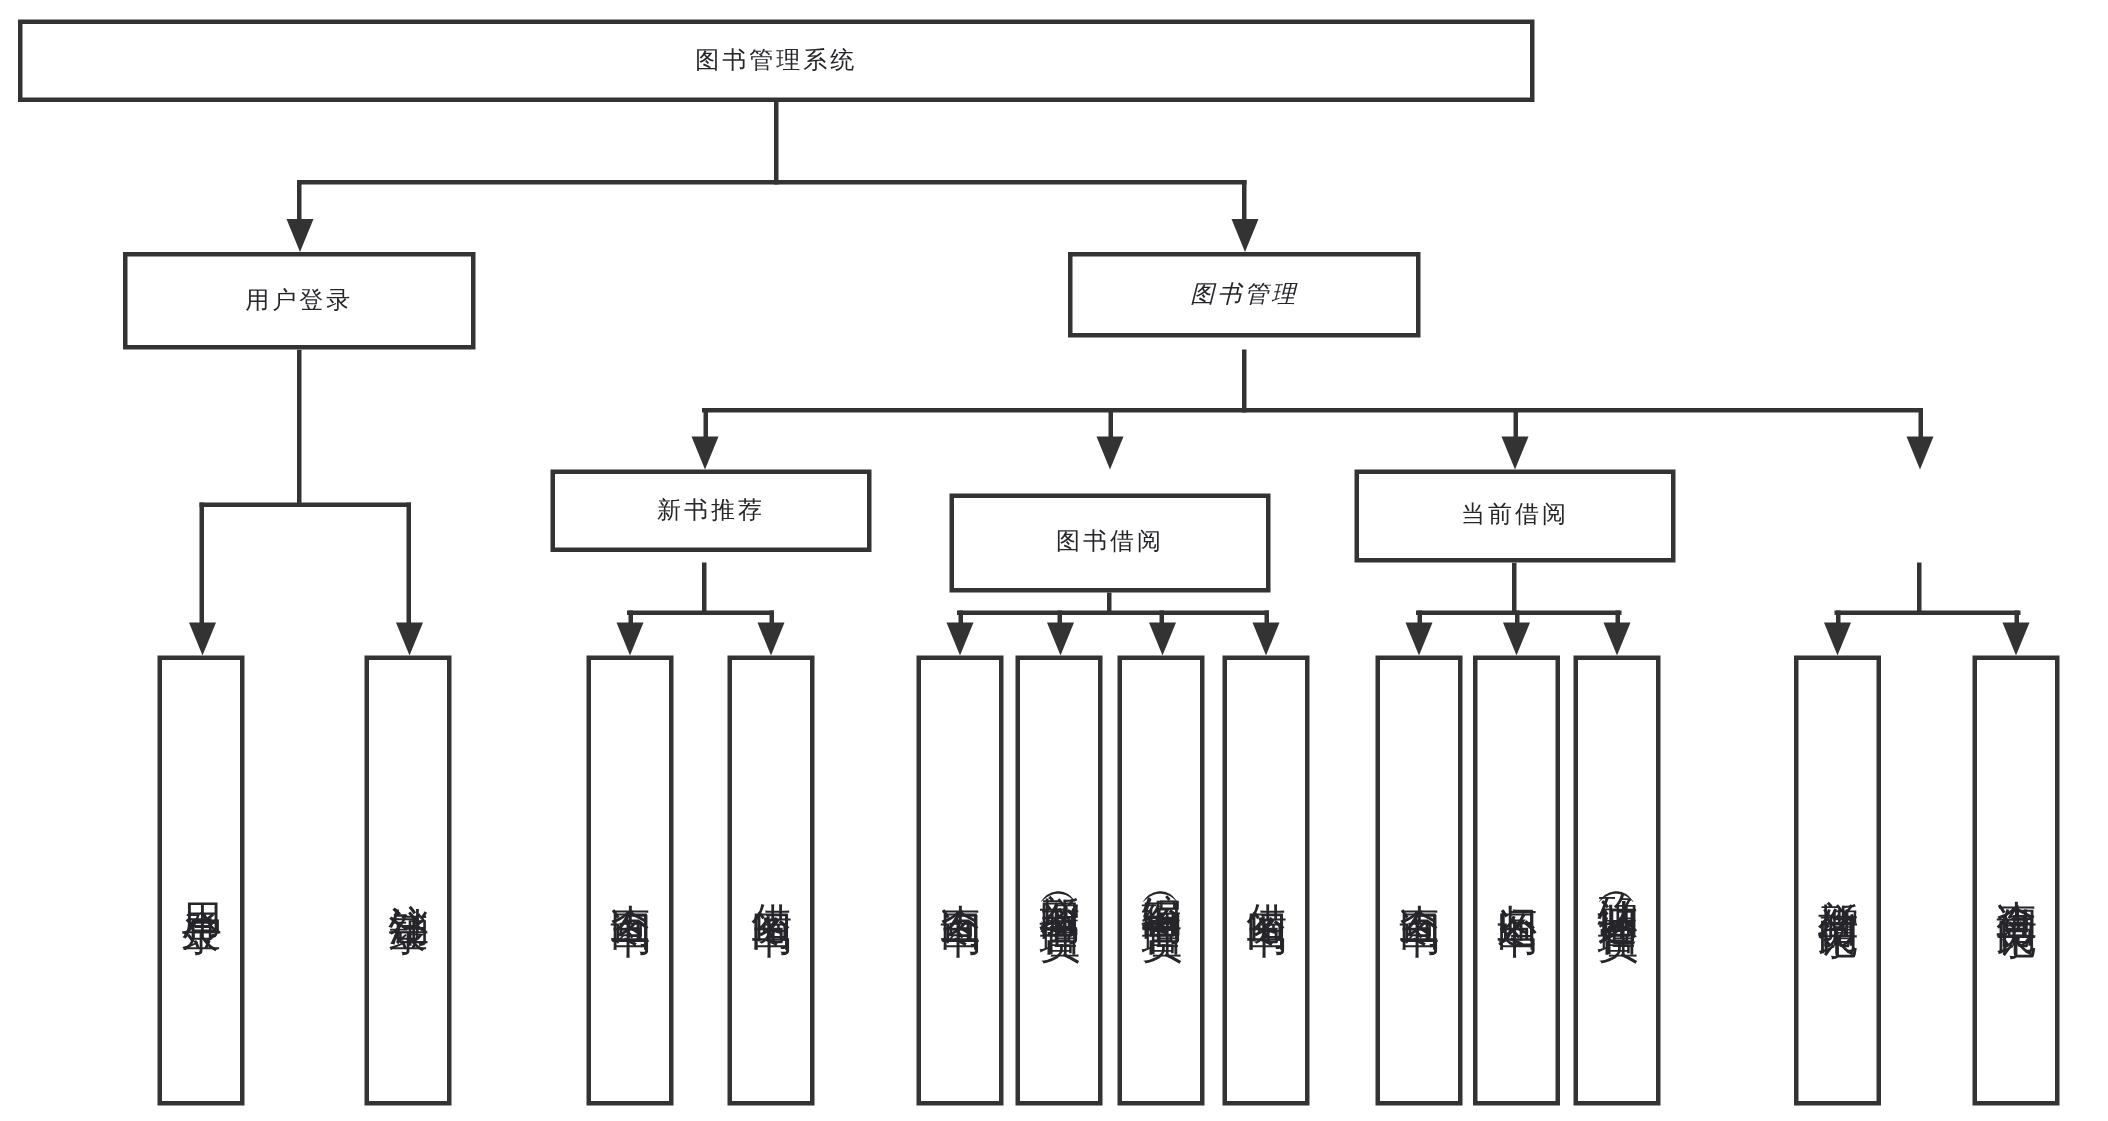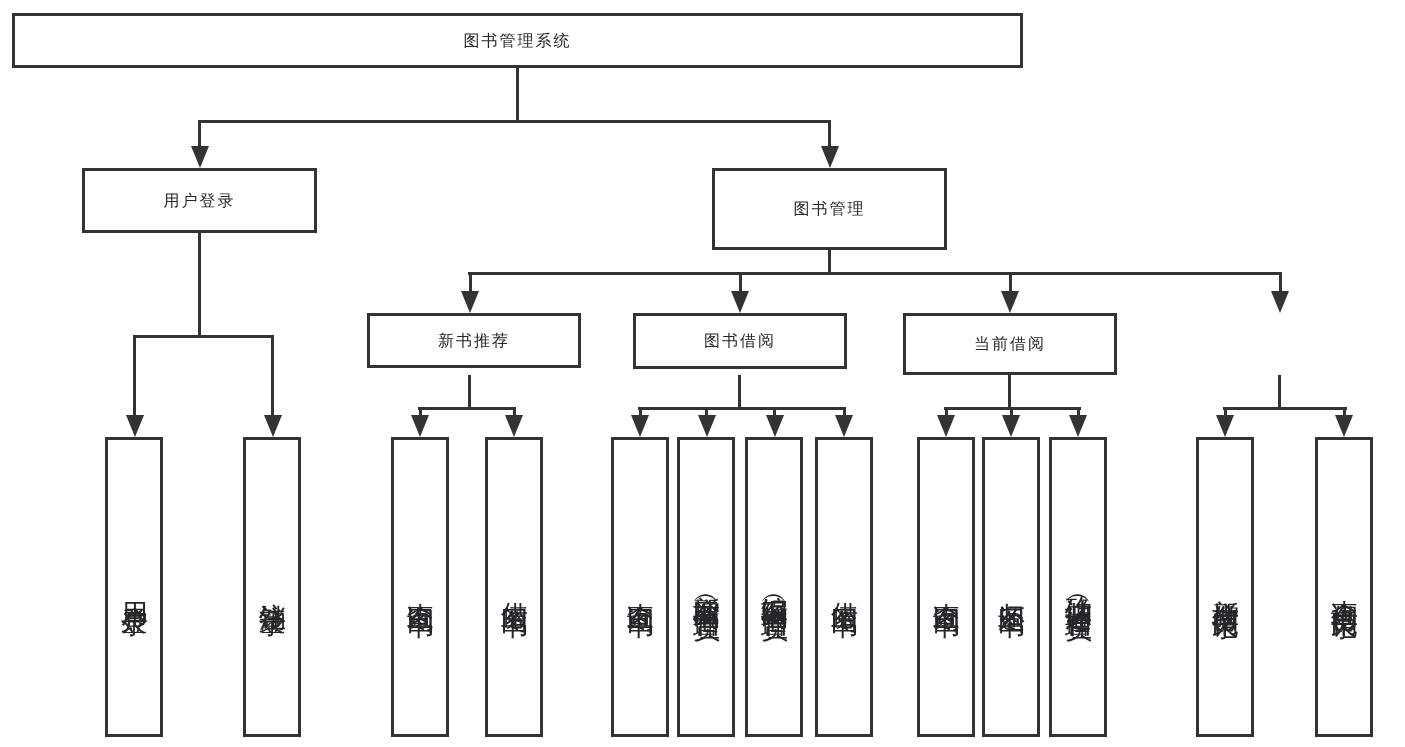--- a/index.html
+++ b/index.html
@@ -109,28 +109,28 @@
     <div class="connector" style="left: 198px; top: 233px; width: 3px; height: 105px;"></div>
     <div class="connector" style="left: 516px; top: 68px; width: 3px; height: 55px;"></div>
 
   <div class="box h" style="left:12px;top:13px;width:1011px;height:55px;">
     <span>图书管理系统</span>
   </div>
 
   <div class="box h" style="left:82px;top:168px;width:235px;height:65px;">
     <span>用户登录</span>
   </div>
-  <div class="box h" style="left:712px;top:168px;width:235px;height:82px;">
+  <div class="box h" style="left:712px;top:168px;width:235px;height:57px;font-style:italic;">
     <span>图书管理</span>
   </div>
 
   <div class="box h" style="left:367px;top:313px;width:214px;height:55px;">
     <span>新书推荐</span>
   </div>
-  <div class="box h" style="left:633px;top:313px;width:214px;height:56px;">
+  <div class="box h" style="left:633px;top:329px;width:214px;height:66px;">
     <span>图书借阅</span>
   </div>
   <div class="box h" style="left:903px;top:313px;width:214px;height:62px;">
     <span>当前借阅</span>
   </div>
 
   <div class="box v" style="left:105px;top:437px;width:58px;height:300px;">
     <span>用户登录</span>
   </div>
   <div class="box v" style="left:243px;top:437px;width:58px;height:300px;">

